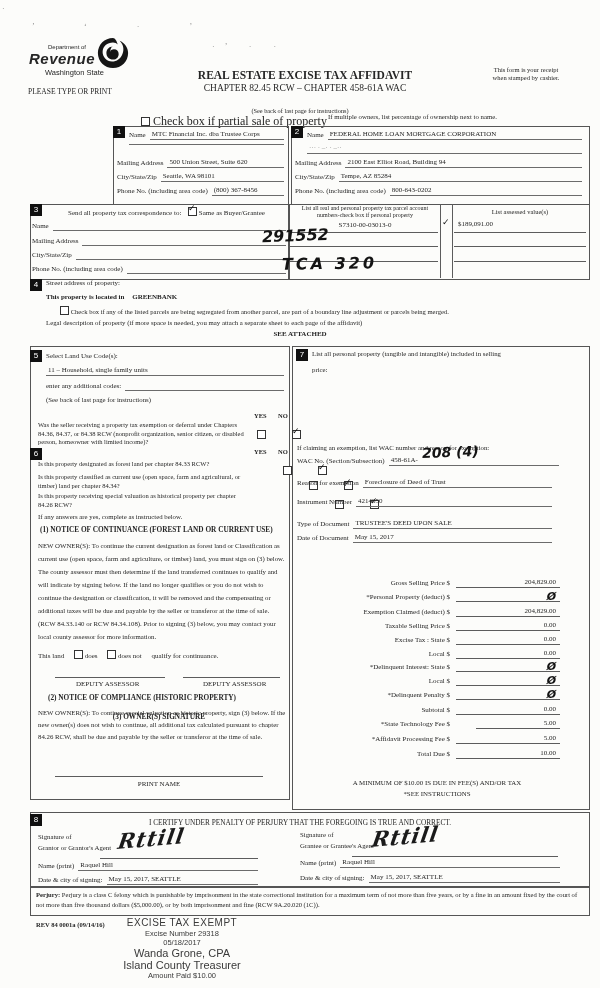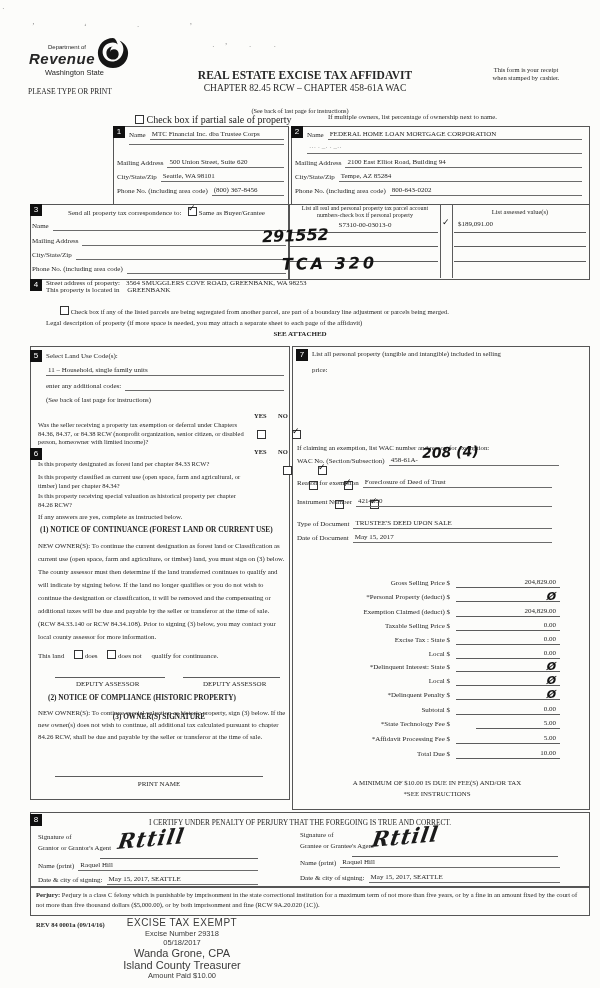--- a/index.html
+++ b/index.html
@@ -58,21 +58,21 @@
   <div class="abs c b" style="left:130px;top:69px;width:350px;font-size:11.5px;">REAL ESTATE EXCISE TAX AFFIDAVIT</div>
   <div class="abs c" style="left:130px;top:83px;width:350px;font-size:9.5px;">CHAPTER 82.45 RCW – CHAPTER 458-61A WAC</div>
   <div class="abs c" style="left:462px;top:66px;width:128px;font-size:6.5px;line-height:8px;">
     <span>This form is your receipt</span><br>
     <span>when stamped by cashier.</span>
   </div>
   <span class="abs" style="left:28px;top:87px;font-size:7.5px;">PLEASE TYPE OR PRINT</span>
   <div class="abs c" style="left:180px;top:107px;width:240px;font-size:6.3px;">(See back of last page for instructions)</div>
 
   
-  <span class="abs" style="left:90px;top:114px;font-size:10px;padding-left:45px;">
+  <span class="abs" style="left:96px;top:114px;font-size:12px;padding-left:45px;">
     <span class="cb"></span>
     <span>Check box if partial sale of property</span>
   </span>
   <span class="abs" style="left:328px;top:113px;font-size:6.8px;">If multiple owners, list percentage of ownership next to name.</span>
 
   
   <div class="box" style="left:113px;top:126px;width:174px;height:77px;"></div>
   <div class="tab" style="left:113px;top:126px;">1</div>
   <div class="fr" style="left:129px;top:130px;width:155px;">
     <span class="l">Name</span>
@@ -157,23 +157,22 @@
   <div class="hline" style="left:454px;top:246px;width:132px;"></div>
   <div class="hline" style="left:290px;top:261px;width:148px;"></div>
   <div class="hline" style="left:454px;top:261px;width:132px;"></div>
   <span class="abs hand" style="left:262px;top:226px;font-size:16px;transform:rotate(-2deg);">291552</span>
   <span class="abs hand" style="left:282px;top:254px;font-size:16px;letter-spacing:3px;transform:rotate(-1deg);">TCA 320</span>
 
   
   <div class="tab" style="left:30px;top:279px;">4</div>
   <div class="fr" style="left:46px;top:279px;width:538px;">
     <span class="l">Street address of property:</span>
-    <span class="v" style="border-bottom:none;">3564 SMUGGLERS COVE ROAD, GREENBANK, WA 98253</span>
-  </div>
-  <span class="abs" style="left:46px;top:286px;font-size:7px;">
+  </div>
+  <span class="abs" style="left:46px;top:293px;font-size:7px;font-weight:bold;">
     <span>This property is located in</span>
     <span style="margin-left:6px;">GREENBANK</span>
   </span>
   <span class="abs" style="left:60px;top:306px;font-size:6.6px;">
     <span class="cb"></span>
     <span>Check box if any of the listed parcels are being segregated from another parcel, are part of a boundary line adjustment or parcels being merged.</span>
   </span>
   <span class="abs" style="left:46px;top:319px;font-size:6.8px;">Legal description of property (if more space is needed, you may attach a separate sheet to each page of the affidavit)</span>
   <div class="abs c b" style="left:180px;top:330px;width:240px;font-size:7px;">SEE ATTACHED</div>
 

